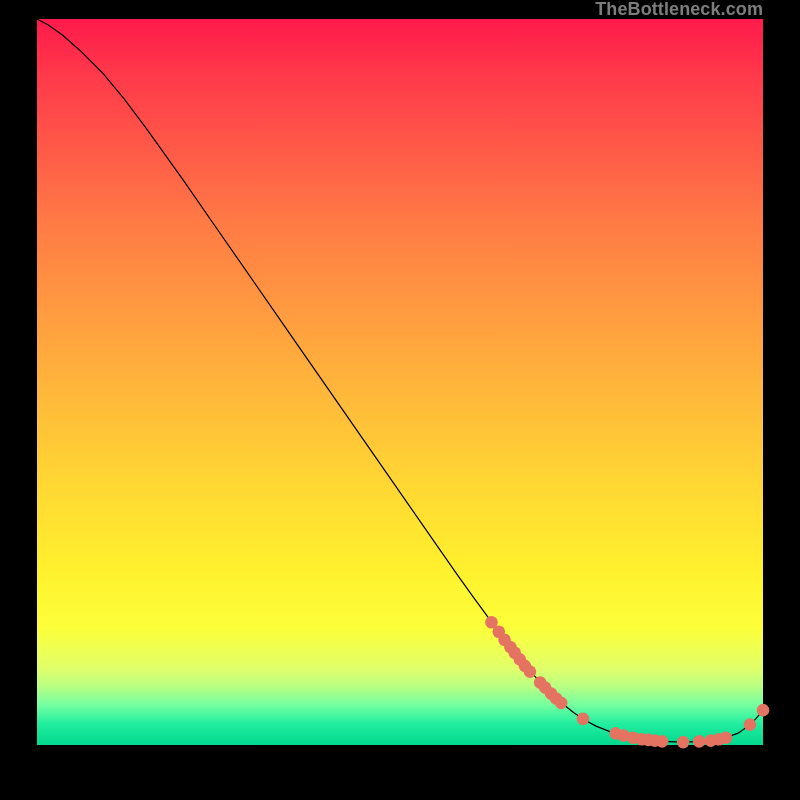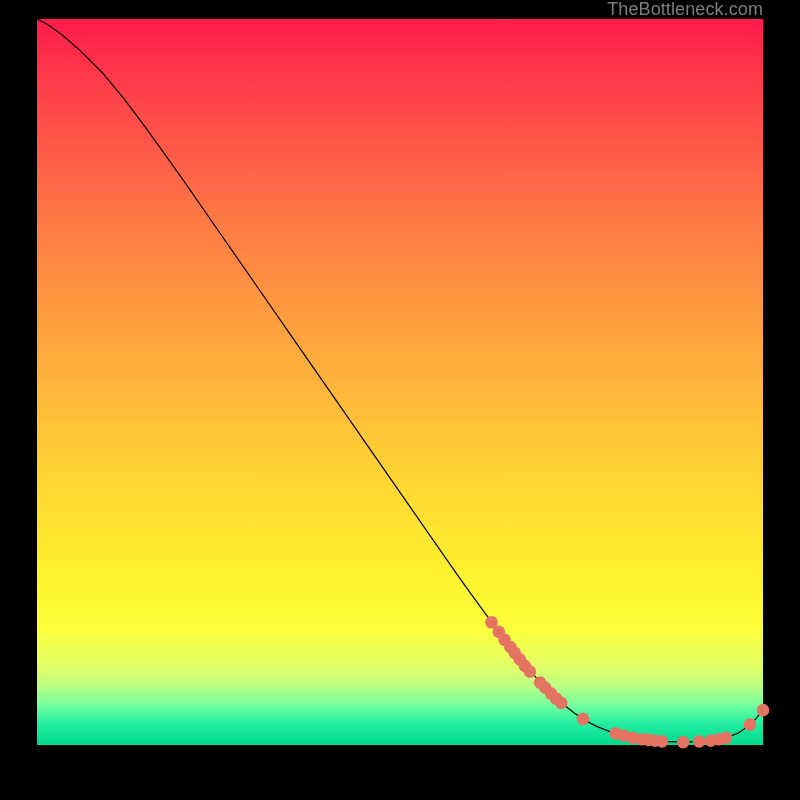--- a/index.html
+++ b/index.html
@@ -36,21 +36,21 @@
     );
   }
   .watermark {
     position: absolute;
     top: 0;
     right: 37px;
     height: 21px;
     line-height: 19px;
     font-family: Arial, Helvetica, sans-serif;
     font-size: 18px;
-    font-weight: 400;
+    font-weight: 700;
     color: #7d7d7d;
     letter-spacing: 0.1px;
     user-select: none;
   }
   svg.overlay {
     position: absolute;
     left: 37px;
     top: 19px;
     width: 726px;
     height: 726px;

